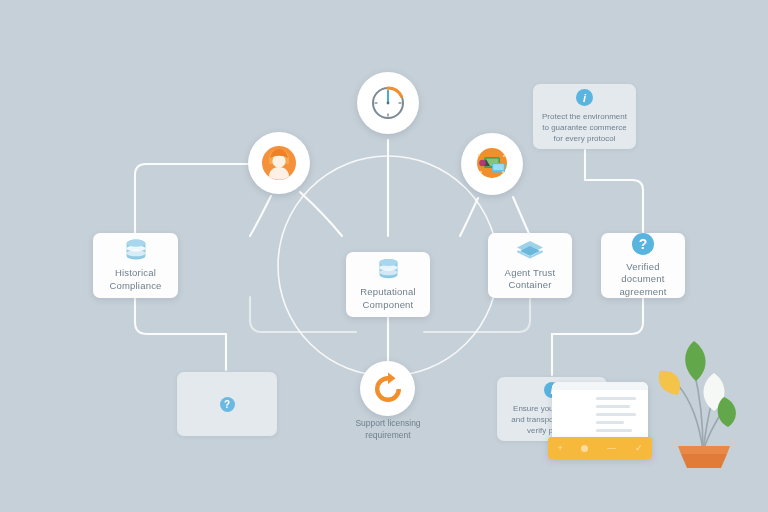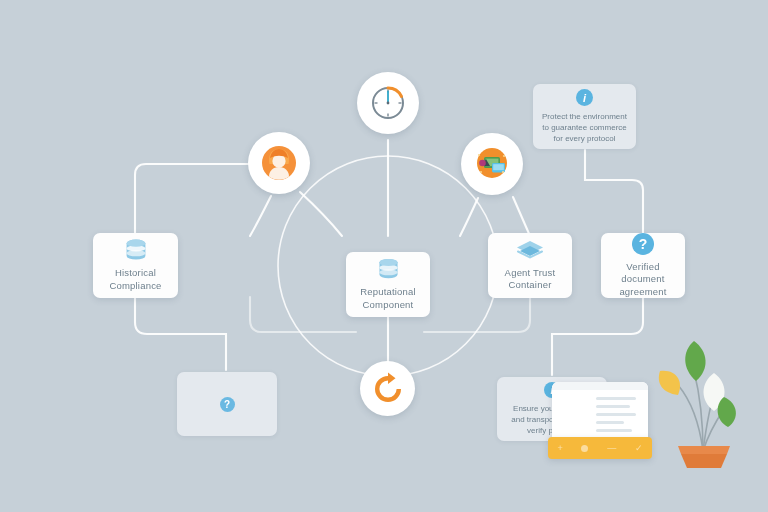--- a/index.html
+++ b/index.html
@@ -186,20 +186,22 @@
       <circle cx="11" cy="30" r="1.1" fill="#fbd78e"></circle>
     </svg>
   </div>
 
   <div class="bubble" style="left:360px;top:361px;width:55px;height:55px;">
     <svg class="icon" width="34" height="34" viewBox="0 0 34 34">
       <path d="M17,4 A13,13 0 1 0 30,17 L25.6,17 A8.6,8.6 0 1 1 17,8.4 Z" fill="#f18f2c"></path>
       <path d="M17,0.5 L17,12 L24.5,6.2 Z" fill="#f18f2c"></path>
     </svg>
   </div>
+  <div style="position:absolute;left:330px;top:418px;width:116px;text-align:center;color:#6d7f8c;font-size:8.5px;line-height:11.5px;white-space:pre-line;filter:blur(.6px);">Support licensing
+requirement</div>
 
   <div class="note" style="left:533px;top:84px;width:103px;height:65px;">
     <div class="glyph-circle" style="width:17px;height:17px;background:#5ab4e0;font-size:11px;font-style:italic;">i</div>
     <div class="cap">Protect the environment
 to guarantee commerce
 for every protocol</div>
   </div>
 
   <div class="note" style="left:177px;top:372px;width:100px;height:64px;">
     <div class="glyph-circle" style="width:15px;height:15px;background:#6ab9e2;font-size:10px;">?</div>

